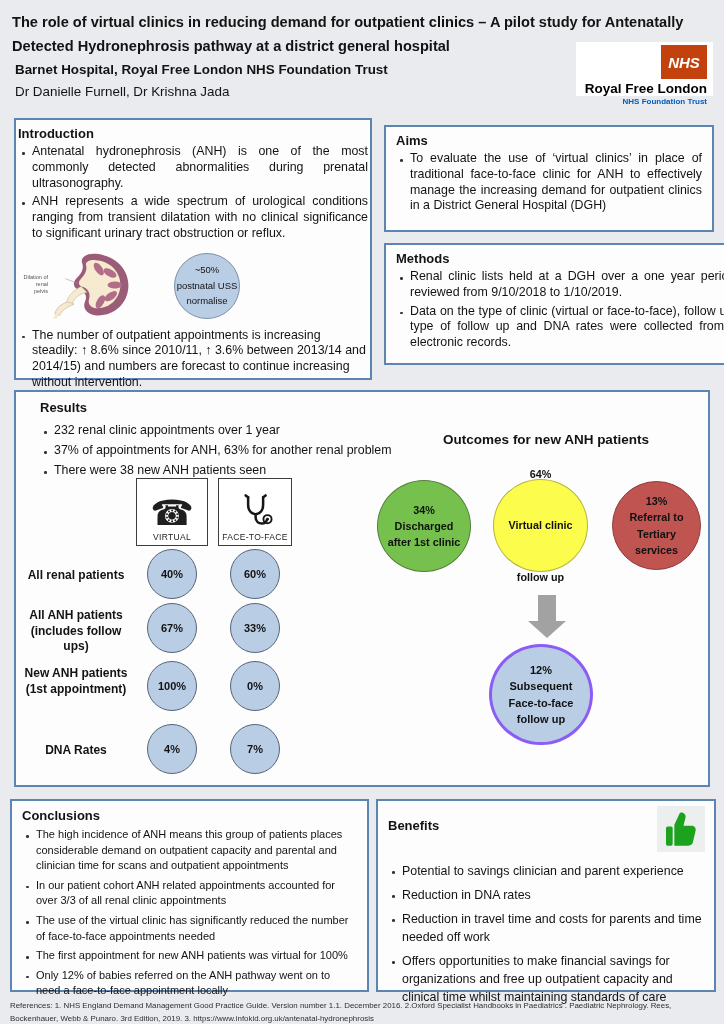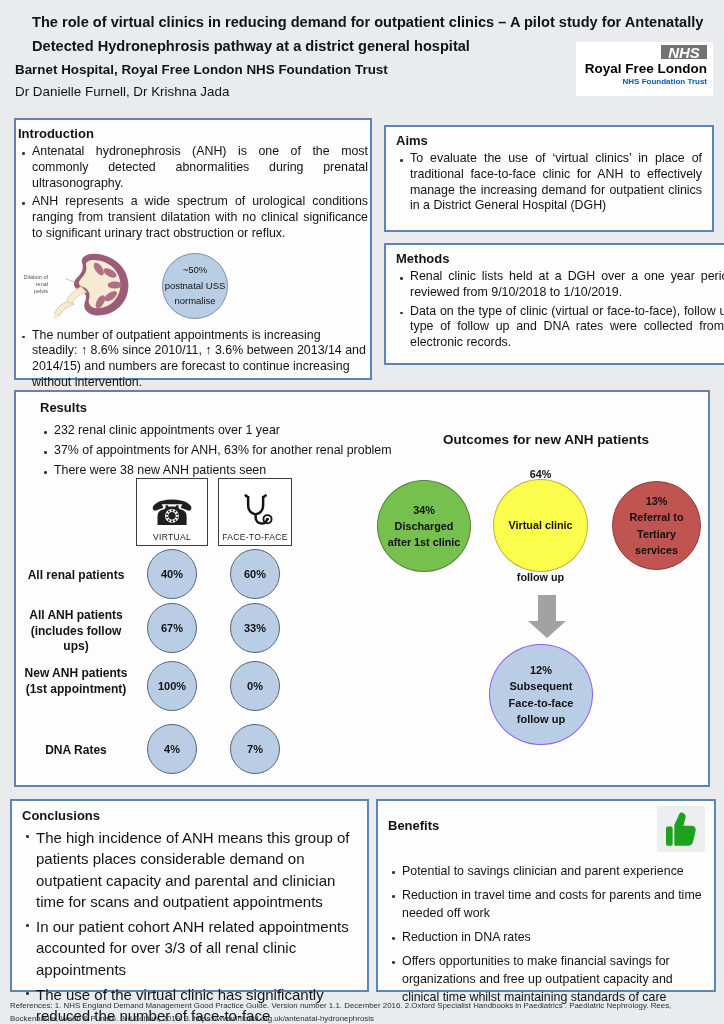--- a/index.html
+++ b/index.html
@@ -6,65 +6,65 @@
   body { margin: 0; background: #ffffff; }
   .poster {
     position: relative; width: 724px; height: 1024px;
     background: #e9ebee; font-family: "Liberation Sans", sans-serif; color: #131313;
     overflow: hidden;
   }
   .box { position: absolute; background: #fdfdfe; border: 2px solid #5d85b2; }
   .sec-title { font-size: 13px; font-weight: bold; margin-bottom: 2px; }
 
   
-  .ht { position: absolute; left: 32px; font-weight: bold; font-size: 14.6px; white-space: nowrap; }
+  .ht { position: absolute; left: 12px; font-weight: bold; font-size: 14.6px; white-space: nowrap; }
   .hs { position: absolute; left: 15px; font-size: 13.4px; white-space: nowrap; }
   .nhs-logo { position: absolute; left: 576px; top: 42px; width: 137px; height: 54px; background: #ffffff; padding: 3px 6px; }
-  .nhs-badge { margin-left: auto; width: 46px; height: 14px; background: #737373; color: #fff; font-weight: bold; font-style: italic; font-size: 15px; display: flex; align-items: center; justify-content: center; }
+  .nhs-badge { margin-left: auto; width: 46px; height: 34px; background: #c2410c; color: #fff; font-weight: bold; font-style: italic; font-size: 15px; display: flex; align-items: center; justify-content: center; }
   .nhs-org { text-align: right; font-weight: bold; font-size: 13.5px; margin-top: 2px; color: #000; }
   .nhs-trust { text-align: right; font-weight: bold; font-size: 8px; color: #005eb8; margin-top: 1px; }
 
   
   .blt { position: relative; padding-left: 14px; font-size: 12.4px; line-height: 1.27; margin-top: 3px; }
   .blt::before { content: ""; position: absolute; left: 4px; top: 8px; width: 2.6px; height: 2.6px; border-radius: 50%; background: #333; }
   .justify { text-align: justify; }
 
   
   .fig-row { display: flex; align-items: center; margin: 6px 0 4px 4px; }
   .stat-circle { width: 66px; height: 66px; border-radius: 50%; background: #b9cde4; border: 1px solid #7d91a9;
     display: flex; flex-direction: column; align-items: center; justify-content: center;
     font-size: 9.5px; line-height: 1.65; text-align: center; }
   .kidney-wrap { position: relative; width: 116px; height: 76px; flex: 0 0 auto; }
   .kidney-label { position: absolute; left: 0; top: 26px; font-size: 5.5px; color: #555; line-height: 1.3; text-align: right; width: 26px; }
   .circle-gap1 { margin-left: 22px; }
-  .circle-gap2 { margin-left: 24px; }
+  .circle-gap2 { margin-left: 36px; }
 
   
   .icon-box { position: absolute; width: 72px; height: 68px; background: #fff; border: 1.5px solid #3c3c3c;
     display: flex; flex-direction: column; align-items: center; justify-content: flex-end; padding-bottom: 3px; }
   .icon-box .glyph { font-size: 35px; line-height: 1; color: #1f1f1f; }
   .icon-label { font-size: 8.5px; letter-spacing: 0.3px; color: #222; margin-top: 2px; }
   .row-label { position: absolute; left: 2px; width: 116px; text-align: center; font-weight: bold; font-size: 12px; line-height: 1.3; }
   .pct { position: absolute; width: 50px; height: 50px; border-radius: 50%; background: #b9cde4; border: 1px solid #55657a;
     display: flex; align-items: center; justify-content: center; font-size: 11px; font-weight: bold; }
 
   
   .oc { position: absolute; border-radius: 50%; display: flex; flex-direction: column; align-items: center; justify-content: center;
     font-weight: bold; font-size: 10.8px; line-height: 1.5; text-align: center; color: #111; }
   .oc-green { left: 361px; top: 88px; width: 94px; height: 92px; background: #76c14e; border: 1px solid #567f3b; }
   .oc-yellow { left: 477px; top: 87px; width: 95px; height: 93px; background: #fcfc4c; border: 1px solid #b5b53d; gap: 35px; }
   .oc-red { left: 596px; top: 89px; width: 89px; height: 89px; background: #c05451; border: 1px solid #8f3b39; }
-  .oc-blue { left: 473px; top: 252px; width: 104px; height: 101px; background: #b9cde4; border: 1px solid #8b5cf6; font-size: 11px; }
+  .oc-blue { left: 473px; top: 252px; width: 104px; height: 101px; background: #b9cde4; border: 3px solid #8b5cf6; font-size: 11px; }
   .arrow-shaft { position: absolute; left: 522px; top: 203px; width: 18px; height: 27px; background: #a2a2a2; }
   .arrow-head { position: absolute; left: 512px; top: 229px; width: 0; height: 0;
     border-left: 19px solid transparent; border-right: 19px solid transparent; border-top: 17px solid #a2a2a2; }
 
   .outcomes-title { position: absolute; left: 355px; top: 40px; width: 350px; text-align: center; font-weight: bold; font-size: 13.5px; }
 
-  .concl-blt { font-size: 15px; line-height: 1.42; margin-top: 4px; }
+  .concl-blt { font-size: 11px; line-height: 1.42; margin-top: 4px; }
   .benef-blt { font-size: 12.4px; line-height: 1.45; margin-top: 6px; }
   .thumb-wrap { position: absolute; right: 9px; top: 5px; width: 48px; height: 46px; background: #edefef; display: flex; align-items: center; justify-content: center; }
 
   .refs { position: absolute; left: 10px; top: 999px; width: 704px; font-size: 7.9px; line-height: 1.65; color: #2e2e2e; }
 </style>
 </head>
 <body>
 
 <div class="poster">
 
@@ -221,20 +221,20 @@
     <div class="thumb-wrap">
       <svg viewBox="0 0 48 48" width="40" height="40">
         <g fill="#1ca21c">
           <rect x="6" y="21" width="8" height="23" rx="2"></rect>
           <path d="M16 44 h17 c3 0 5 -2 5.5 -5 l3 -13 c0.8 -3.2 -1.5 -6 -4.5 -6 H27 l2.5 -10 c1 -4 -5.5 -8 -7.5 -4 l-6 13 v25 Z"></path>
         </g>
       </svg>
     </div>
     <div style="height:22px;"></div>
     <div class="blt benef-blt">Potential to savings clinician and parent experience</div>
+    <div class="blt benef-blt">Reduction in DNA rates</div>
     <div class="blt benef-blt">Reduction in travel time and costs for parents and time needed off work</div>
-    <div class="blt benef-blt">Reduction in DNA rates</div>
     <div class="blt benef-blt">Offers opportunities to make financial savings for organizations and free up outpatient capacity and clinical time whilst maintaining standards of care</div>
   </div>
 
   <div class="refs">References: 1. NHS England  Demand Management Good Practice Guide. Version number 1.1. December 2016.   2.Oxford Specialist Handbooks in Paediatrics . Paediatric Nephrology. Rees, Bockenhauer, Webb &amp; Punaro. 3rd Edition, 2019.    3.  https://www.infokid.org.uk/antenatal-hydronephrosis</div>
 
 </div>
 
 </body></html>

